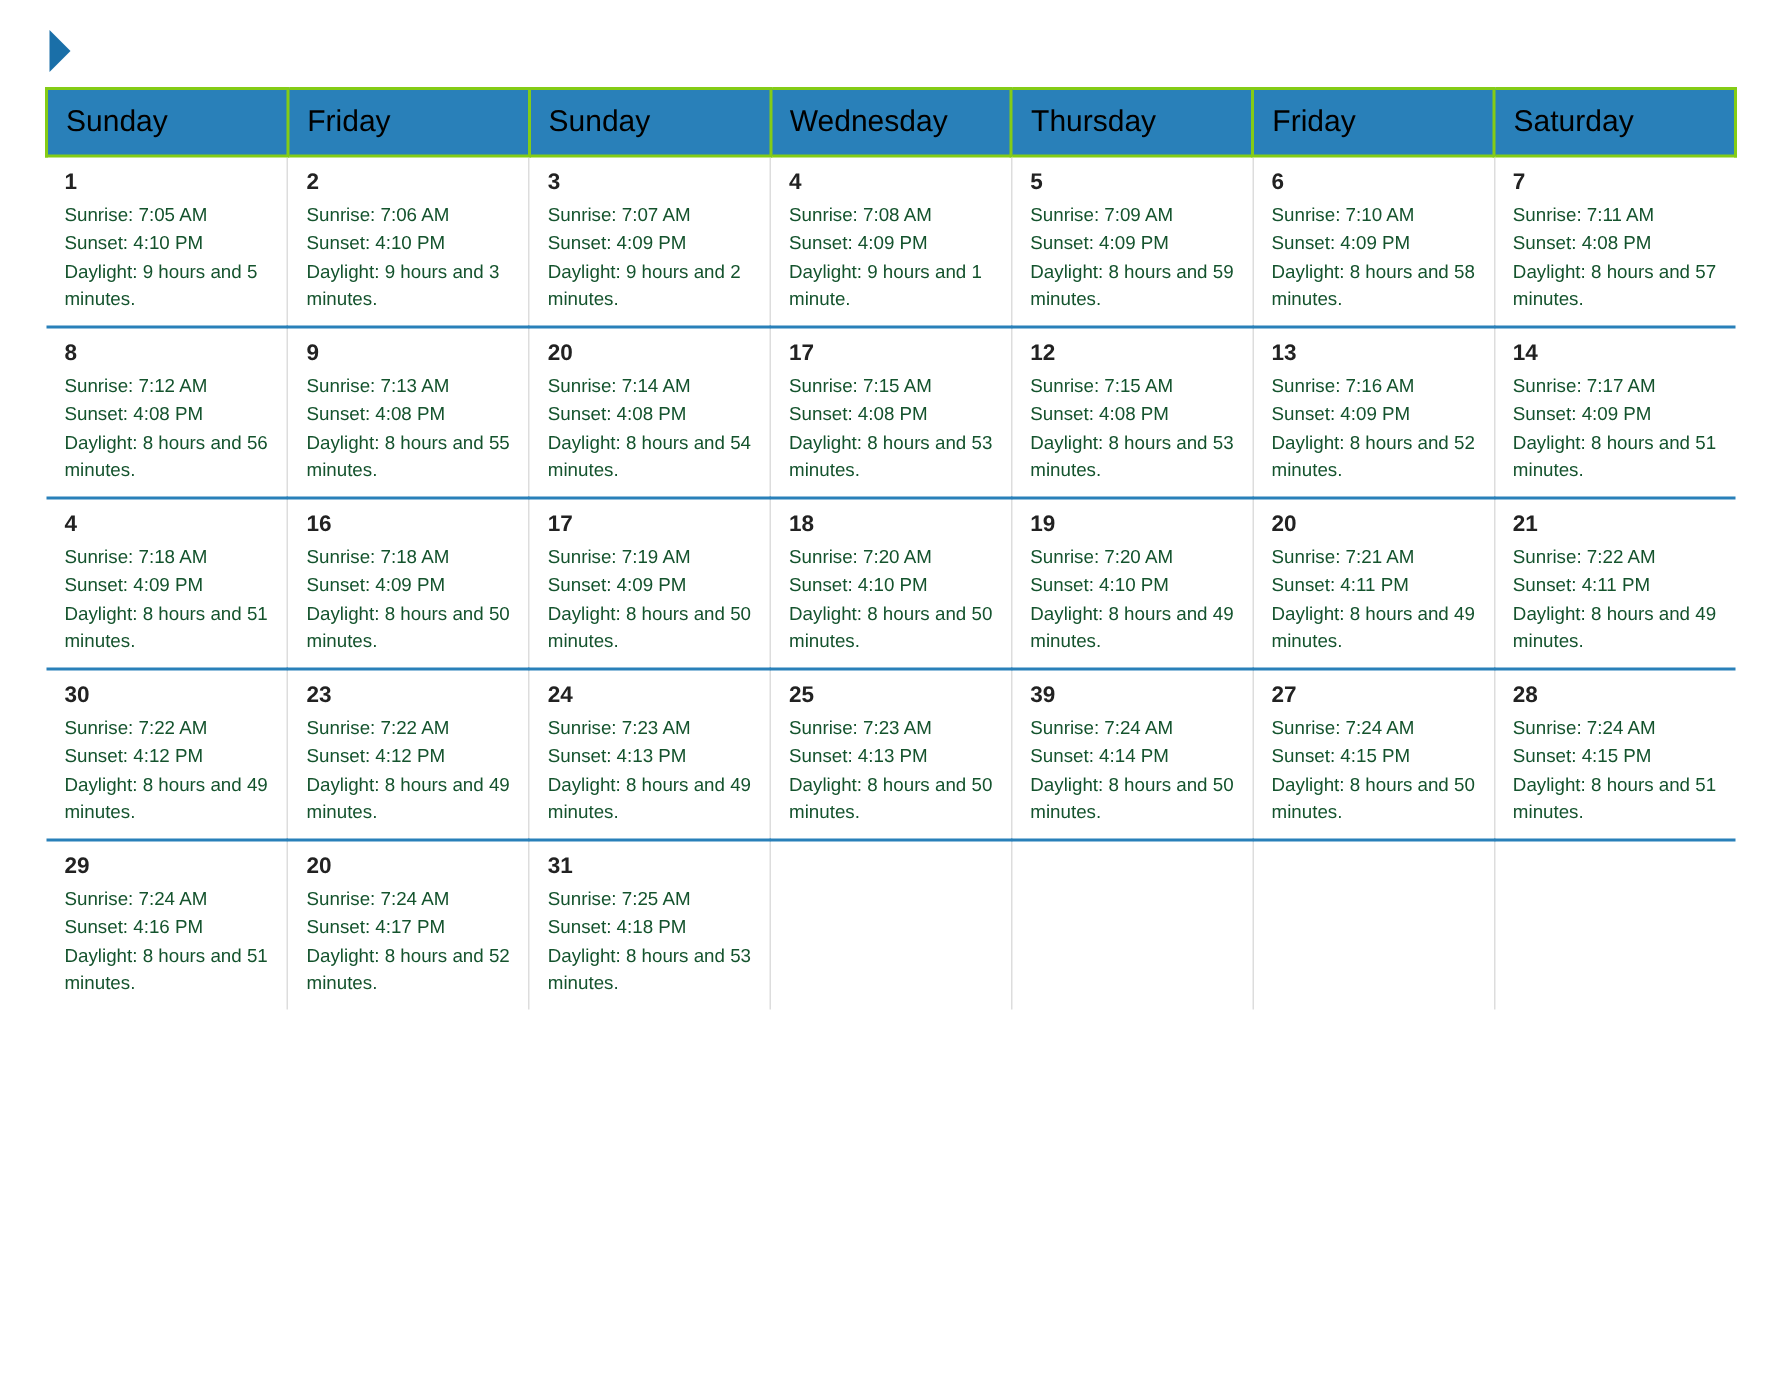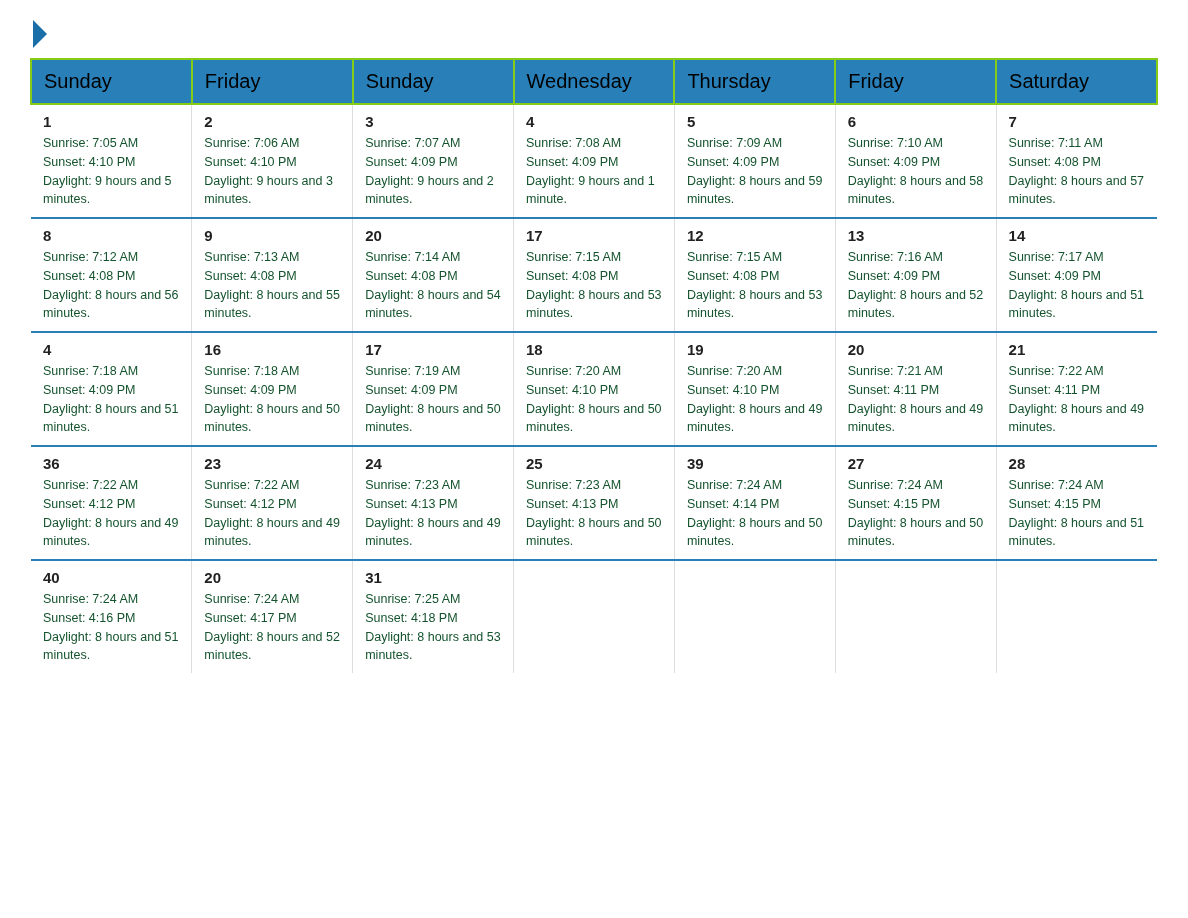--- a/index.html
+++ b/index.html
@@ -307,21 +307,21 @@
         <span class="day-number">21</span>
         <div class="day-info">
           Sunrise: 7:22 AM<br>
           Sunset: 4:11 PM<br>
           Daylight: 8 hours and 49 minutes.
         </div>
       </td>
       </tr>
       <tr>
         <td>
-        <span class="day-number">36</span>
+        <span class="day-number">30</span>
         <div class="day-info">
           Sunrise: 7:22 AM<br>
           Sunset: 4:12 PM<br>
           Daylight: 8 hours and 49 minutes.
         </div>
       </td>
         <td>
         <span class="day-number">23</span>
         <div class="day-info">
           Sunrise: 7:22 AM<br>
@@ -365,21 +365,21 @@
         <span class="day-number">28</span>
         <div class="day-info">
           Sunrise: 7:24 AM<br>
           Sunset: 4:15 PM<br>
           Daylight: 8 hours and 51 minutes.
         </div>
       </td>
       </tr>
       <tr>
         <td>
-        <span class="day-number">40</span>
+        <span class="day-number">29</span>
         <div class="day-info">
           Sunrise: 7:24 AM<br>
           Sunset: 4:16 PM<br>
           Daylight: 8 hours and 51 minutes.
         </div>
       </td>
         <td>
         <span class="day-number">20</span>
         <div class="day-info">
           Sunrise: 7:24 AM<br>

